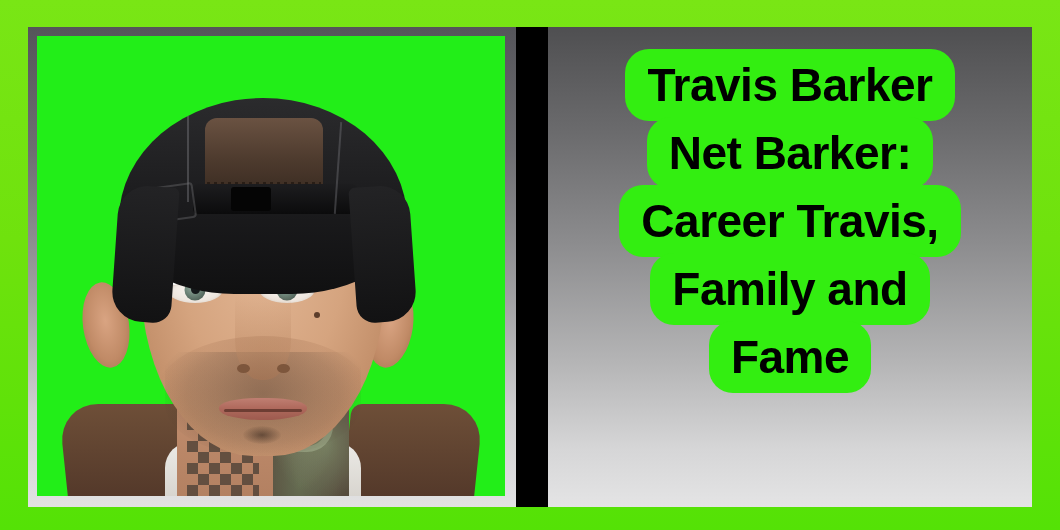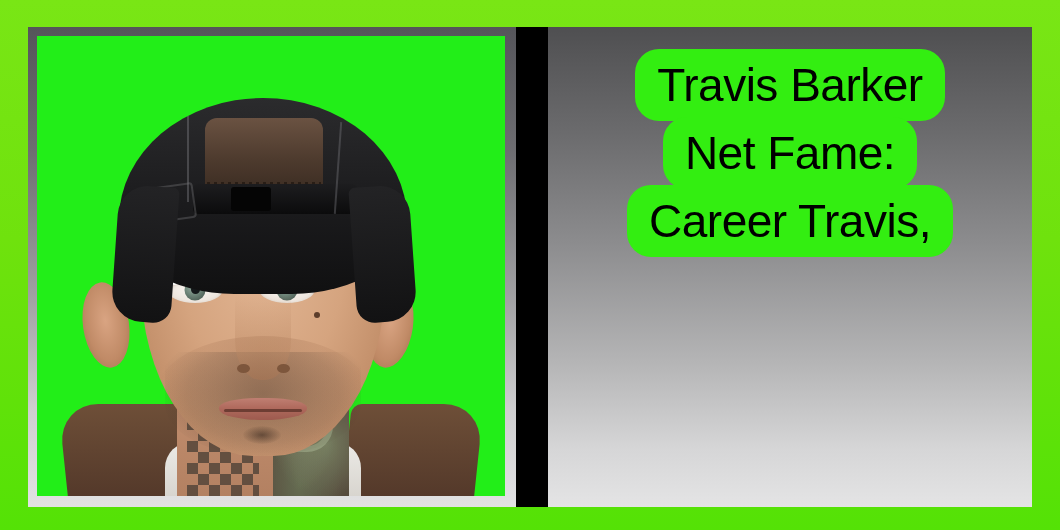--- a/index.html
+++ b/index.html
@@ -214,21 +214,21 @@
   }
   .title-block{
     position:absolute;left:0;top:24px;width:100%;
     display:flex;flex-direction:column;align-items:center;
     gap:0;
   }
   .title-line{
     display:inline-block;
     background:#33ee11;
     color:#000;
-    font-weight:normal;
+    font-weight:bold;
     font-size:46px;
     line-height:1.0;
     padding:13px 22px 13px 22px;
     border-radius:24px;
     white-space:nowrap;
     letter-spacing:-0.5px;
     margin:-2px 16px;
     position:relative;
     text-align:right;
   }
@@ -293,18 +293,20 @@
 
       </div>
     </div>
   </div>
 
   <div class="divider"></div>
 
   <div class="text-panel">
     <div class="title-block">
       <span class="title-line">Travis Barker</span>
-      <span class="title-line">Net Fame:</span>
+      <span class="title-line">Net Barker:</span>
       <span class="title-line">Career Travis,</span>
+      <span class="title-line">Family and</span>
+      <span class="title-line">Fame</span>
     </div>
   </div>
 
 </div>
 
 </body></html>

